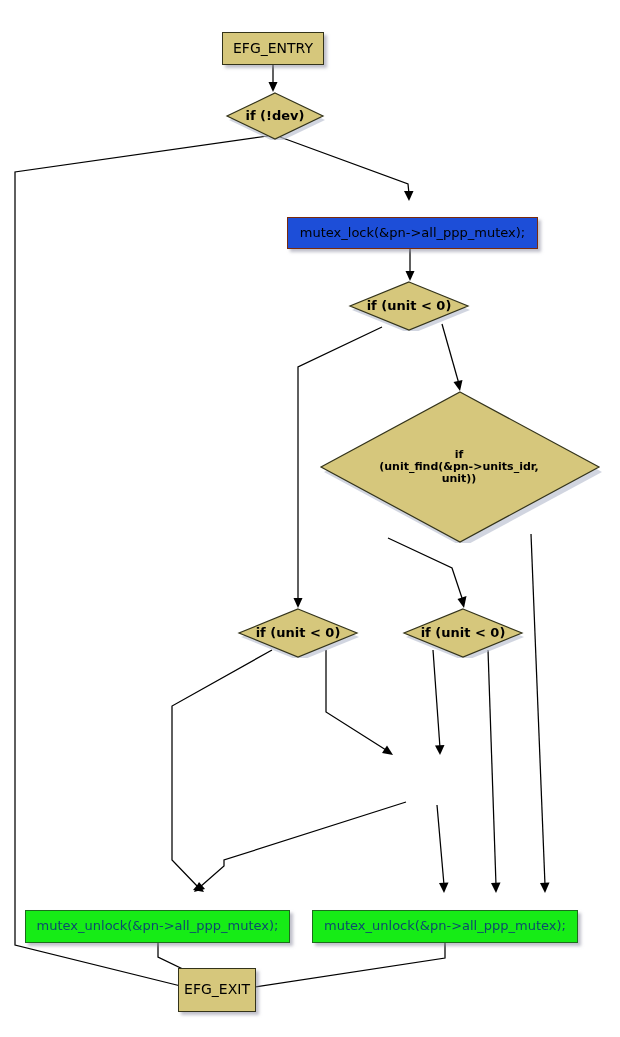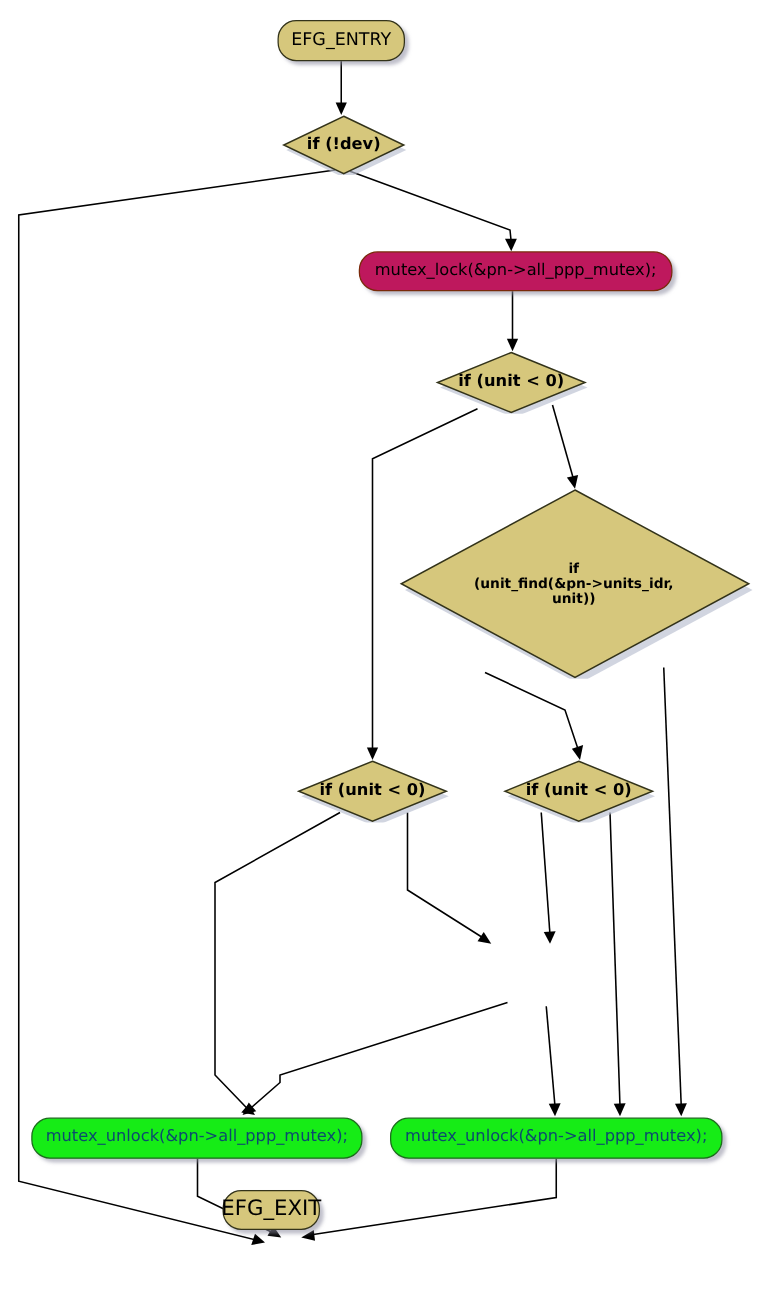--- a/index.html
+++ b/index.html
@@ -32,25 +32,26 @@
     display: flex;
     align-items: center;
     justify-content: center;
     text-align: center;
     white-space: pre;
     line-height: 1.12;
   }
   
   .n-rect {
     border: 1.4px solid #33331a;
-    border-radius: 15px;
+    border-radius: 0;
     box-shadow: 3px 3px 3px rgba(140,140,160,0.55);
+    margin-top: 16px;
   }
   .n-rect.fill-tan   { background: #d6c77c; color: #000000; }
-  .n-rect.fill-red   { background: #be185d; color: #000000; border-color: #7a2a0a; }
+  .n-rect.fill-red   { background: #1d4ed8; color: #000000; border-color: #7a2a0a; }
   .n-rect.fill-green { background: #16ec16; color: #0c4a6e; border-color: #1d6b1d; }
 
   
   .n-diamond {
     background: transparent;
     font-weight: bold;
   }
   .n-diamond .dshape {
     position: absolute;
     left: 0; top: 0;
@@ -211,17 +212,17 @@
 
 
   <div class="node n-rect fill-green" style="left:25px; top:894px; width:265px; height:33px; font-size:13px;">
     <span>mutex_unlock(&amp;pn-&gt;all_ppp_mutex);</span>
   </div>
 
   <div class="node n-rect fill-green" style="left:312px; top:894px; width:266px; height:33px; font-size:13px;">
     <span>mutex_unlock(&amp;pn-&gt;all_ppp_mutex);</span>
   </div>
 
-  <div class="node n-rect fill-tan" style="left:178px; top:952px; width:78px; height:32px; font-size:17px;">
+  <div class="node n-rect fill-tan" style="left:178px; top:952px; width:78px; height:44px; font-size:14px;">
     <span>EFG_EXIT</span>
   </div>
 
 </div>
 
 </body></html>

